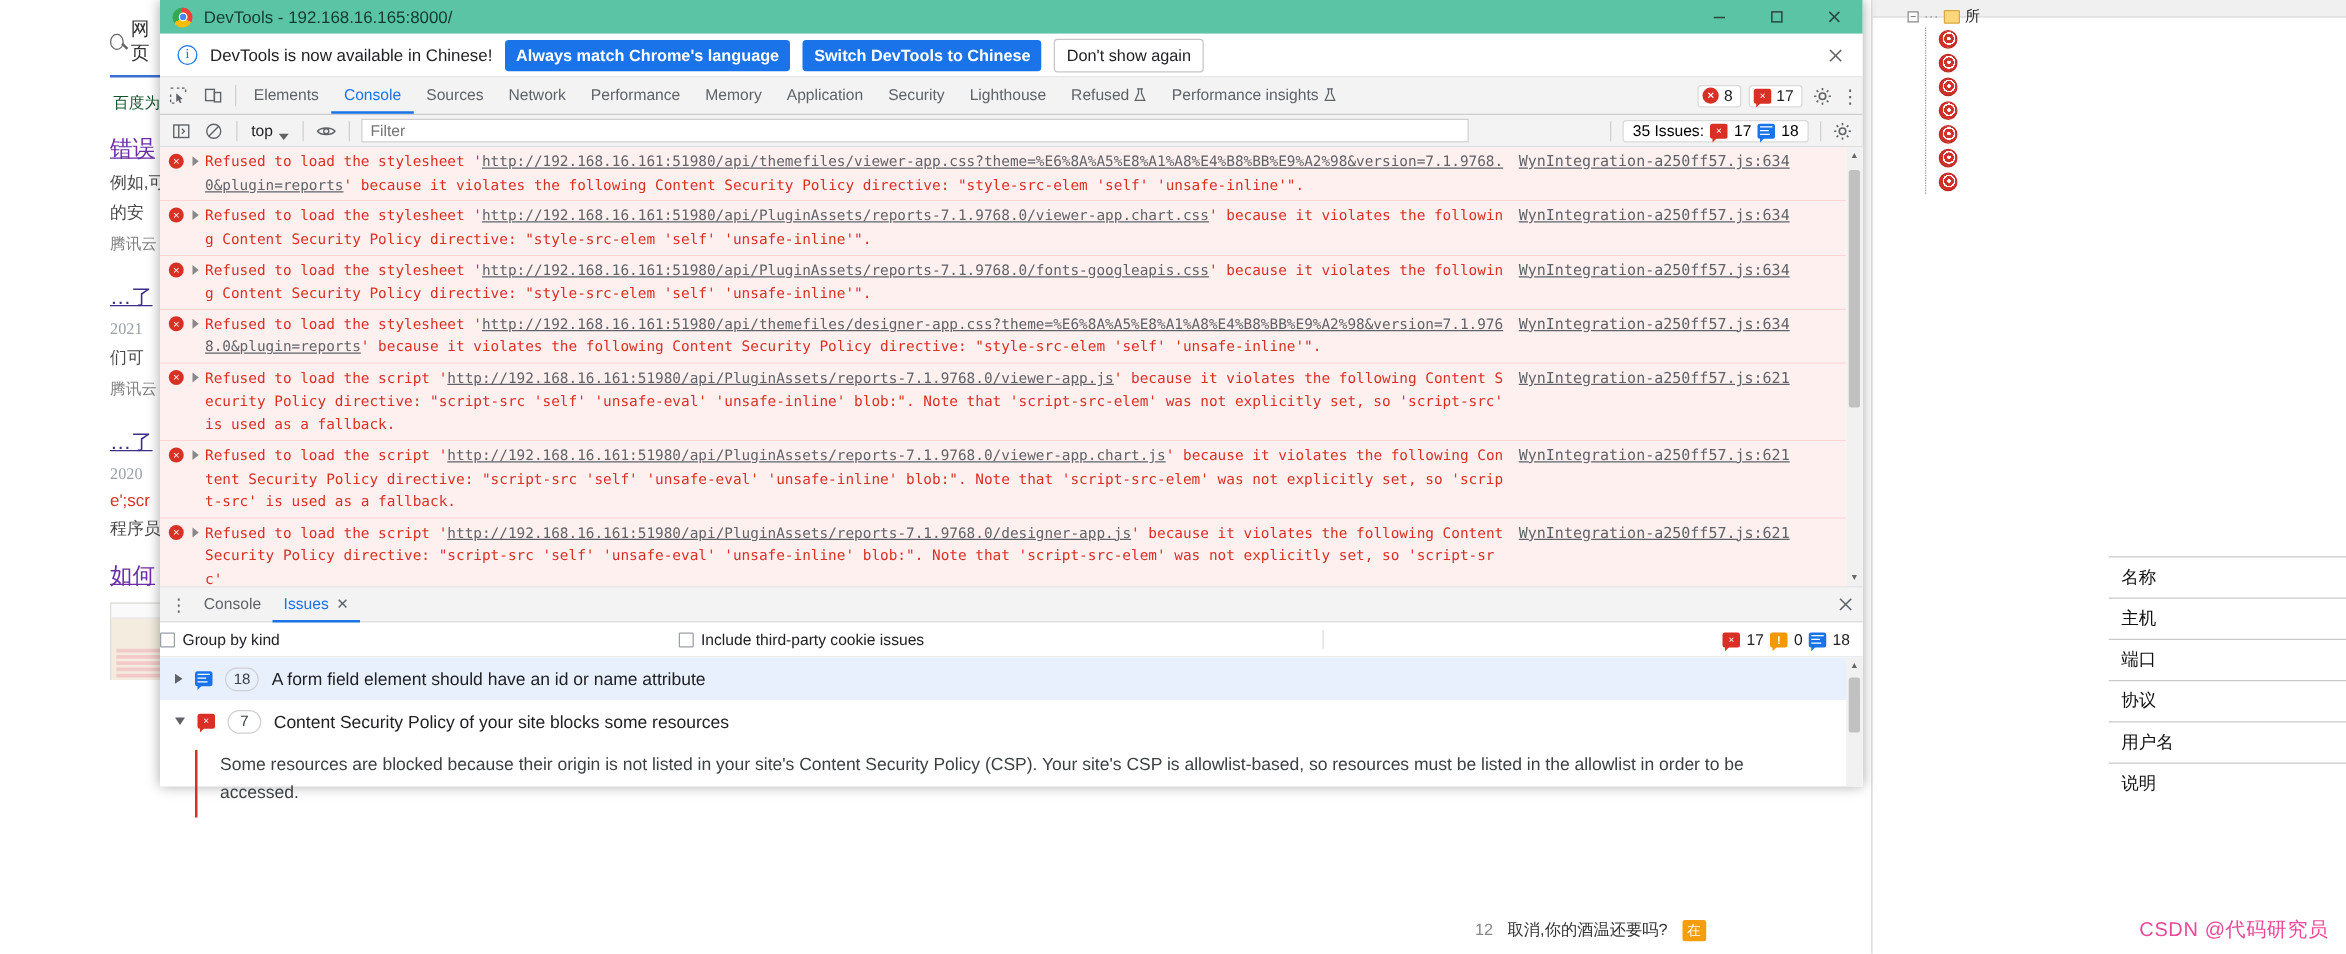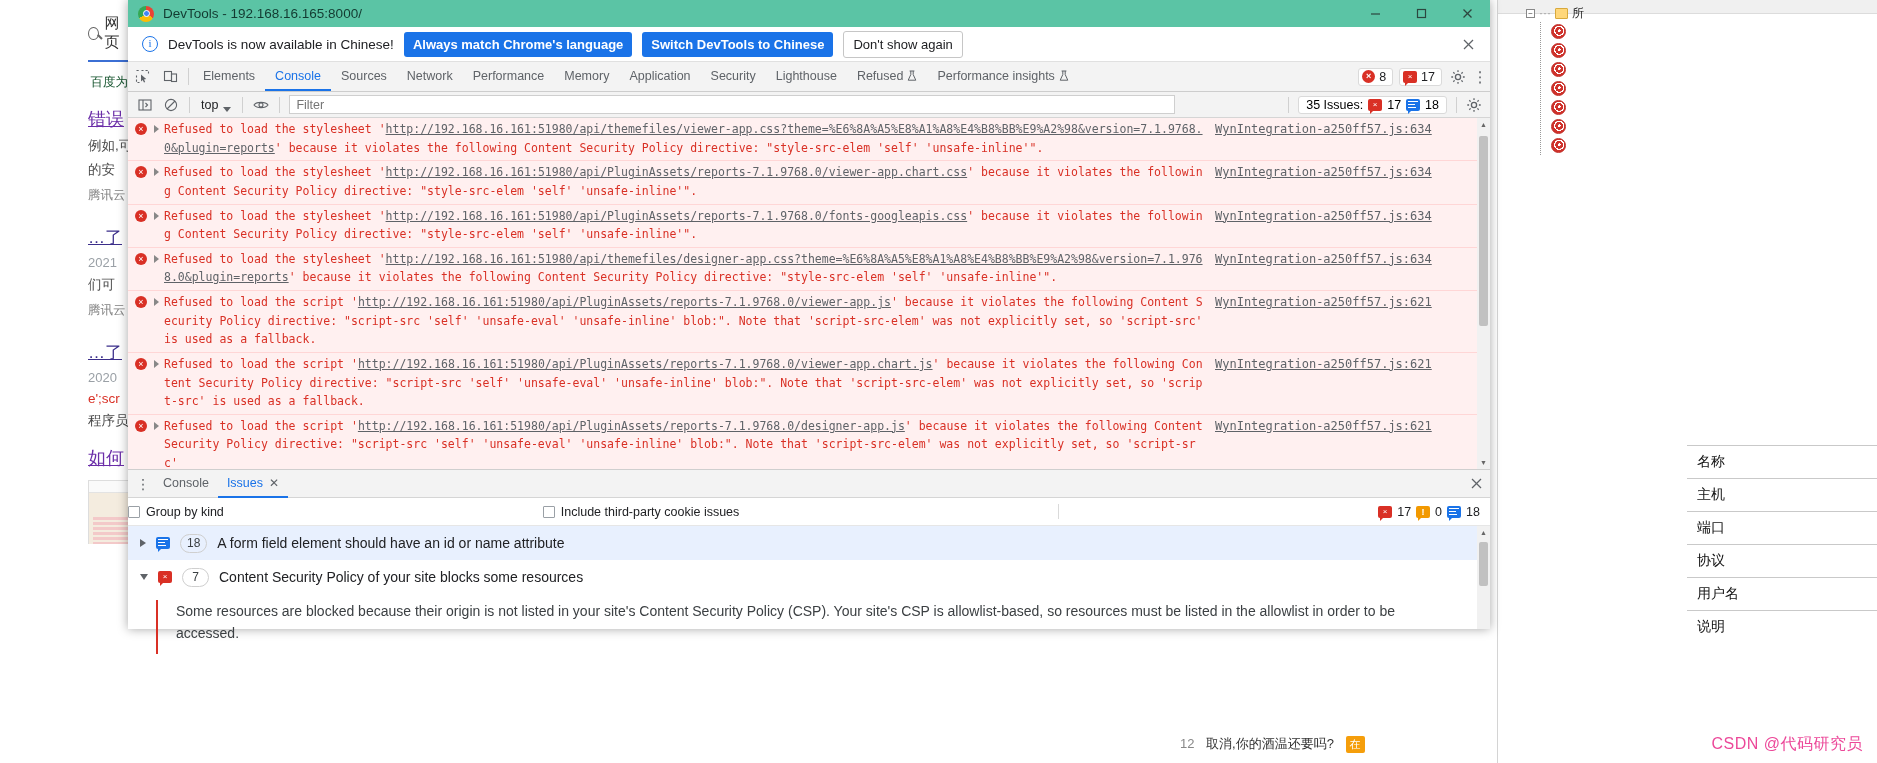--- a/index.html
+++ b/index.html
@@ -17,21 +17,21 @@
              background: #fff; overflow: hidden; }
   .bg-search { display:flex; align-items:center; gap:6px; margin:14px 0 0 88px; color:#333; font-size:15px; }
   .bg-search .mag { width:13px; height:13px; border:1.6px solid #666; border-radius:50%; position:relative; display:inline-block;}
   .bg-search .mag:after{content:"";position:absolute;width:6px;height:1.6px;background:#666;transform:rotate(45deg);right:-5px;bottom:1px;}
   .bg-rule { margin:8px 0 0 88px; width:60px; height:2px; background:#3b6fd4; }
   .bg-meta { margin:12px 0 0 88px; color:#14532d; font-size:12.5px; white-space:nowrap;text-align:right; }
   .bg-title { margin:16px 0 0 88px; color:#6b2ea8; font-size:18px; text-decoration:underline; white-space:nowrap; }
   .bg-line { margin:6px 0 0 88px; color:#4a4a4a; font-size:13.5px; white-space:nowrap; }
   .bg-src  { margin:8px 0 0 88px; color:#808080; font-size:12.5px; white-space:nowrap; }
   .bg-title2 { margin:22px 0 0 88px; color:#3b2e8a; font-size:17px; text-decoration:underline; white-space:nowrap; }
-  .bg-date { margin:6px 0 0 88px; color:#9aa0a6; font-size:13px; white-space:nowrap; }
+  .bg-date { margin:6px 0 0 88px; color:#9aa0a6; font-size:13px; white-space:nowrap;font-family:Liberation Serif, serif; }
   .bg-codered { margin:6px 0 0 88px; color:#d93025; font-size:13.5px; white-space:nowrap; }
   .bg-thumb { margin:10px 0 0 88px; width:120px; height:110px; background:#f4ecdf;
               border:1px solid #ddd; overflow:hidden; position:relative; }
   .bg-thumb .tb-h { height:12px; background:#fafafa; border-bottom:1px solid #e3e3e3; }
   .bg-thumb .tb-rows { margin-top:24px; }
   .bg-thumb .tb-row { height:3px; background:#f3c9c9; margin:2px 4px; }
   .bg-bottom { margin:14px 0 0 88px; color:#2b4ba8; font-size:13px; white-space:nowrap; }
 
   
   .bg-right { position: absolute; right: 0; top: 0; width: 380px; height: 763px;

